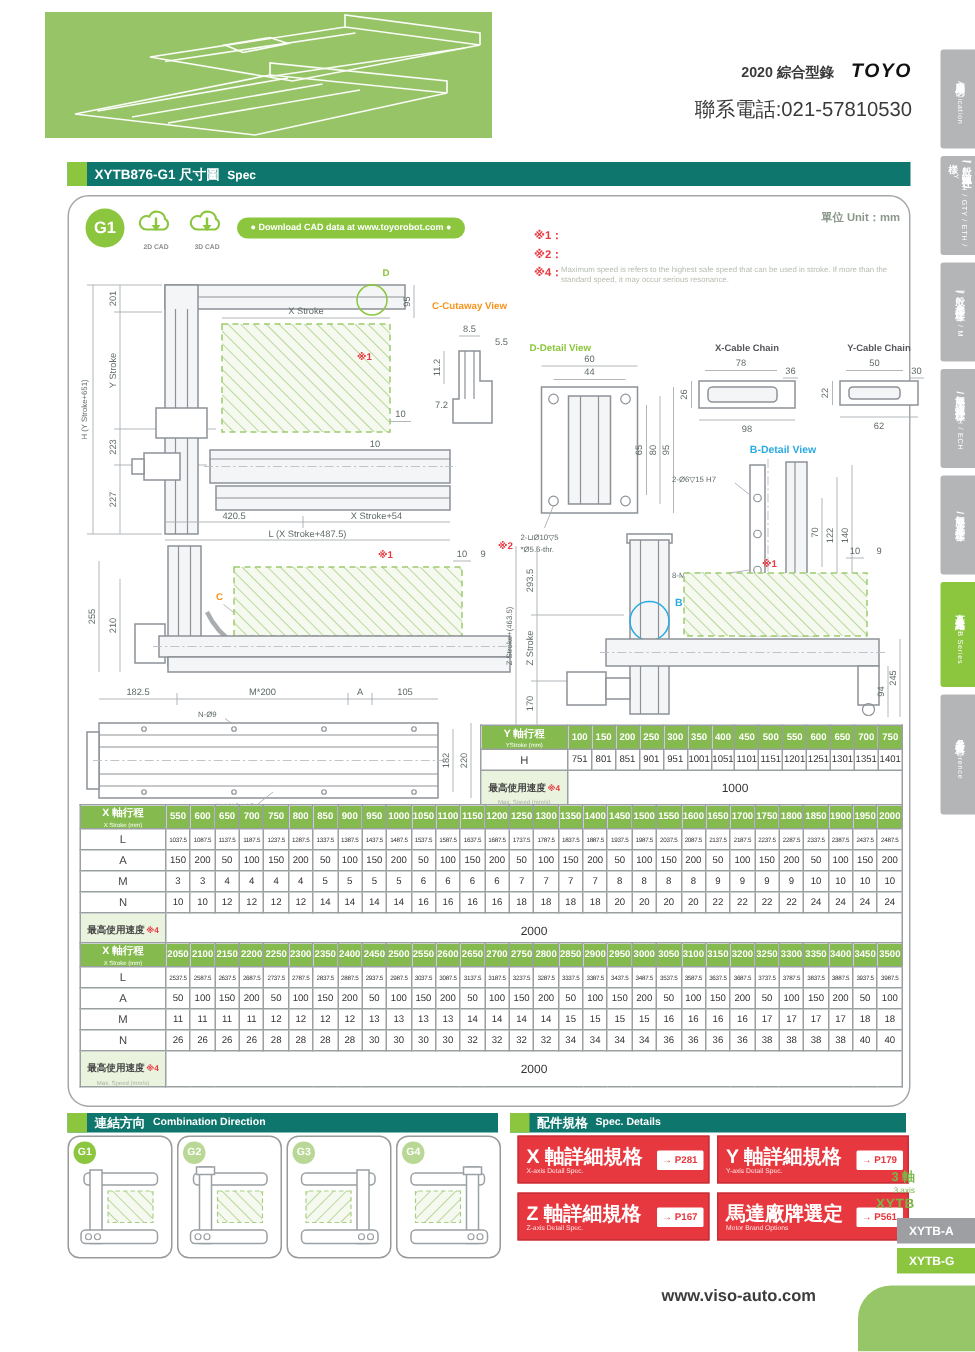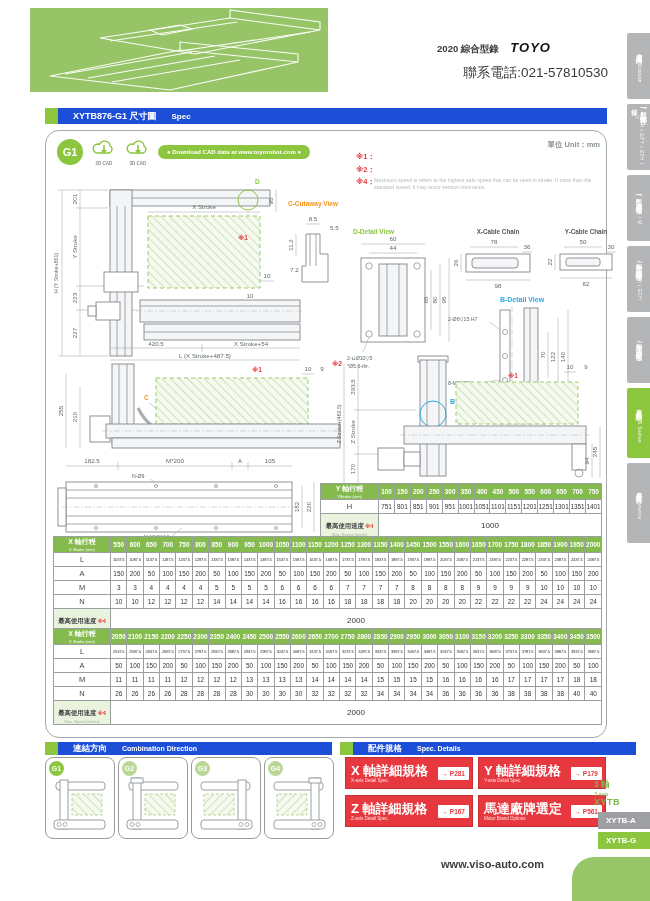--- a/index.html
+++ b/index.html
@@ -2,26 +2,26 @@
 <html><head>
 <meta charset="utf-8">
 <style>
   html,body{margin:0;padding:0}
   body{width:650px;height:901px;position:relative;background:#fff;
        font-family:"Liberation Sans","DejaVu Sans",sans-serif;overflow:hidden;color:#333}
   .abs{position:absolute}
   
   .hero{left:30px;top:8px;width:298px;height:84px;background:#97c467}
   
-  .brand{left:380px;top:38px;width:228px;text-align:center}
+  .brand{left:380px;top:38px;width:228px;text-align:right}
   .brand .yr{font-size:9.5px;font-weight:bold;color:#3a3a3a}
   .brand .logo{font-size:13px;font-weight:900;font-style:italic;color:#111;letter-spacing:1px;margin-left:7px}
   .phone{left:380px;top:64px;width:228px;text-align:right;font-size:13.5px;color:#3a3a3a}
   
-  .bar{height:16px;background:#1d4ed8;color:#fff;display:flex;align-items:center;gap:15px}
+  .bar{height:16px;background:#0f766e;color:#fff;display:flex;align-items:center;gap:5px}
   .gsq{width:13px;height:16px;background:#8cc63f;flex:none}
   .bar .zh{font-size:9px;font-weight:bold}
   .bar .en{font-size:8px;font-weight:bold}
   .bar.small{height:13px}
   .bar.small .zh{font-size:8.5px}
   .bar.small .en{font-size:7px}
   
   .mainbox{left:45px;top:130px;width:560px;height:606px;border:1.5px solid #a5a8aa;border-radius:14px}
   .g1circle{left:57px;top:139px;width:26px;height:26px;border-radius:50%;background:#8cc63f;color:#fff;
             font-weight:bold;font-size:11px;display:flex;align-items:center;justify-content:center}
@@ -82,21 +82,21 @@
   .sb-txt{padding-left:5px}
   .pgbox{margin-left:auto;margin-right:3px;background:#fff;color:#e8383f;font-weight:bold;font-size:6.5px;
          padding:3px 4px;border-radius:1px}
   
   .stab{left:627px;width:23px;background:#b4b5b7;color:#fff;writing-mode:vertical-rl;
         display:flex;align-items:center;justify-content:center;border-radius:2px 0 0 2px;cursor:pointer}
   .stab.active{background:#8cc63f}
   .stab .z{font-size:6.5px;letter-spacing:1.5px;font-weight:bold}
   .stab .e{font-size:4.8px;letter-spacing:0.5px;margin-left:1px}
   
-  .axisnav{left:594px;top:779px;width:48px;text-align:left;color:#7ab648}
+  .axisnav{left:562px;top:779px;width:48px;text-align:right;color:#7ab648}
   .axisnav .a1{font-size:8.5px;font-weight:bold}
   .axisnav .a2{font-size:5.5px}
   .axisnav .a3{font-size:9px;font-weight:bold;letter-spacing:0.5px}
   .xtab{left:598px;width:52px;height:17px;color:#fff;font-size:8px;font-weight:bold;line-height:17px;padding-left:8px;cursor:pointer}
   .xtab.gray{background:#9d9fa2}.xtab.green{background:#8cc63f}
   .corner{left:572px;top:857px;width:78px;height:44px;background:#97c668;border-top-left-radius:22px}
   .site{left:425px;top:858px;width:135px;text-align:center;font-size:11px;font-weight:bold;color:#3c3c3c}
 </style>
 </head>
 <body>
@@ -827,21 +827,21 @@
     <td colspan="30" class="spdval">2000</td>
   </tr>
 </tbody>
   </table>
 
 <div class="abs bar small" style="left:45px;top:742px;width:287px">
   <span class="gsq" style="height:13px"></span>
   <span class="zh">連結方向</span>
   <span class="en">Combination Direction</span>
 </div>
-<div class="abs bar small" style="left:340px;top:742px;width:296px">
+<div class="abs bar small" style="left:340px;top:742px;width:264px">
   <span class="gsq" style="height:13px"></span>
   <span class="zh">配件規格</span>
   <span class="en">Spec. Details</span>
 </div>
 
 <div class="abs gcard" style="left:45px">
   <div class="gbadge on">G1</div>
   <svg class="mini" viewBox="0 0 62 56">
     <rect x="7" y="5" width="49" height="8" rx="3" class="ms"></rect>
       <rect x="11" y="3" width="8" height="49" class="ms"></rect>

